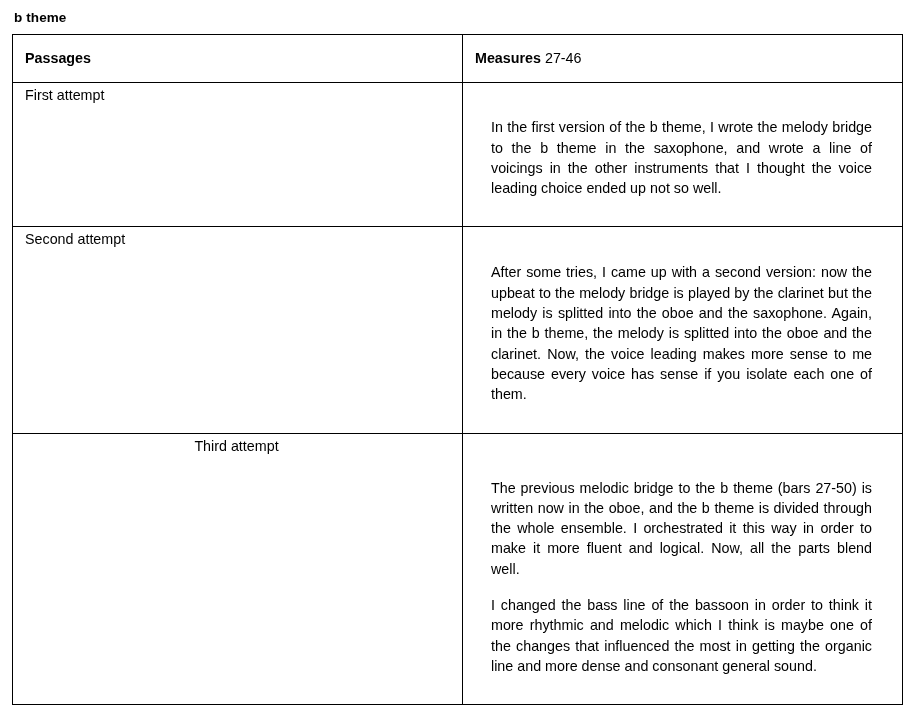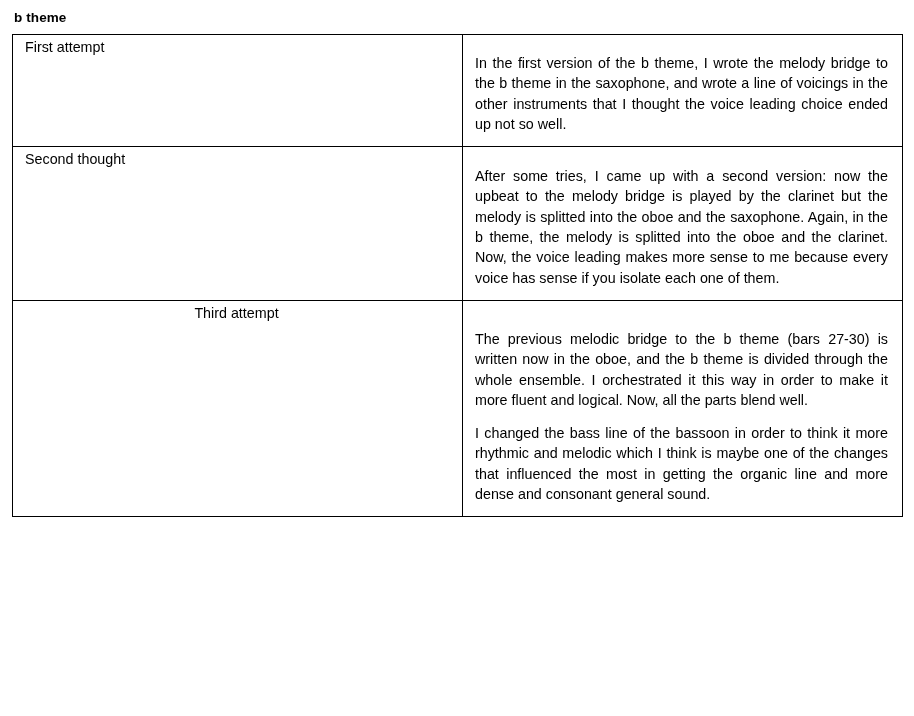--- a/index.html
+++ b/index.html
@@ -48,21 +48,21 @@
     padding-bottom: 14px !important;
   }
   .header-cell .normal {
     font-weight: normal;
   }
   .passage-label {
     font-size: 14.3px;
     line-height: 1.4;
   }
   .desc-cell p {
-    margin: 0;
+    margin: 16px;
     text-align: justify;
     text-justify: inter-word;
     hyphens: none;
   }
   .desc-cell p + p {
     margin-top: 13px;
   }
   .row-first .desc-cell { padding-top: 18px; }
   .row-second .desc-cell { padding-top: 19px; }
   .row-third .desc-cell { padding-top: 28px; }
@@ -76,37 +76,41 @@
 <div class="page">
 
   <div class="doc-title">b theme</div>
 
   <table class="passage-table">
     <colgroup>
       <col class="col-left">
       <col class="col-right">
     </colgroup>
     <tbody>
+      <tr>
+        <td class="header-cell">Passages</td>
+        <td class="header-cell"><span>Measures</span><span class="normal"> 27-46</span></td>
+      </tr>
 
       <tr class="row-first">
         <td class="passage-label">First attempt</td>
         <td class="desc-cell">
           <p>In the first version of the b theme, I wrote the melody bridge to the b theme in the saxophone, and wrote a line of voicings in the other instruments that I thought the voice leading choice ended up not so well.</p>
         </td>
       </tr>
 
       <tr class="row-second">
-        <td class="passage-label">Second thought</td>
+        <td class="passage-label">Second attempt</td>
         <td class="desc-cell">
           <p>After some tries, I came up with a second version: now the upbeat to the melody bridge is played by the clarinet but the melody is splitted into the oboe and the saxophone. Again, in the b theme, the melody is splitted into the oboe and the clarinet. Now, the voice leading makes more sense to me because every voice has sense if you isolate each one of them.</p>
         </td>
       </tr>
 
       <tr class="row-third">
         <td class="passage-label">Third attempt</td>
         <td class="desc-cell">
-          <p>The previous melodic bridge to the b theme (bars 27-30) is written now in the oboe, and the b theme is divided through the whole ensemble. I orchestrated it this way in order to make it more fluent and logical. Now, all the parts blend well.</p>
+          <p>The previous melodic bridge to the b theme (bars 27-50) is written now in the oboe, and the b theme is divided through the whole ensemble. I orchestrated it this way in order to make it more fluent and logical. Now, all the parts blend well.</p>
           <p>I changed the bass line of the bassoon in order to think it more rhythmic and melodic which I think is maybe one of the changes that influenced the most in getting the organic line and more dense and consonant general sound.</p>
         </td>
       </tr>
     </tbody>
   </table>
 </div>
 
 </body></html>

